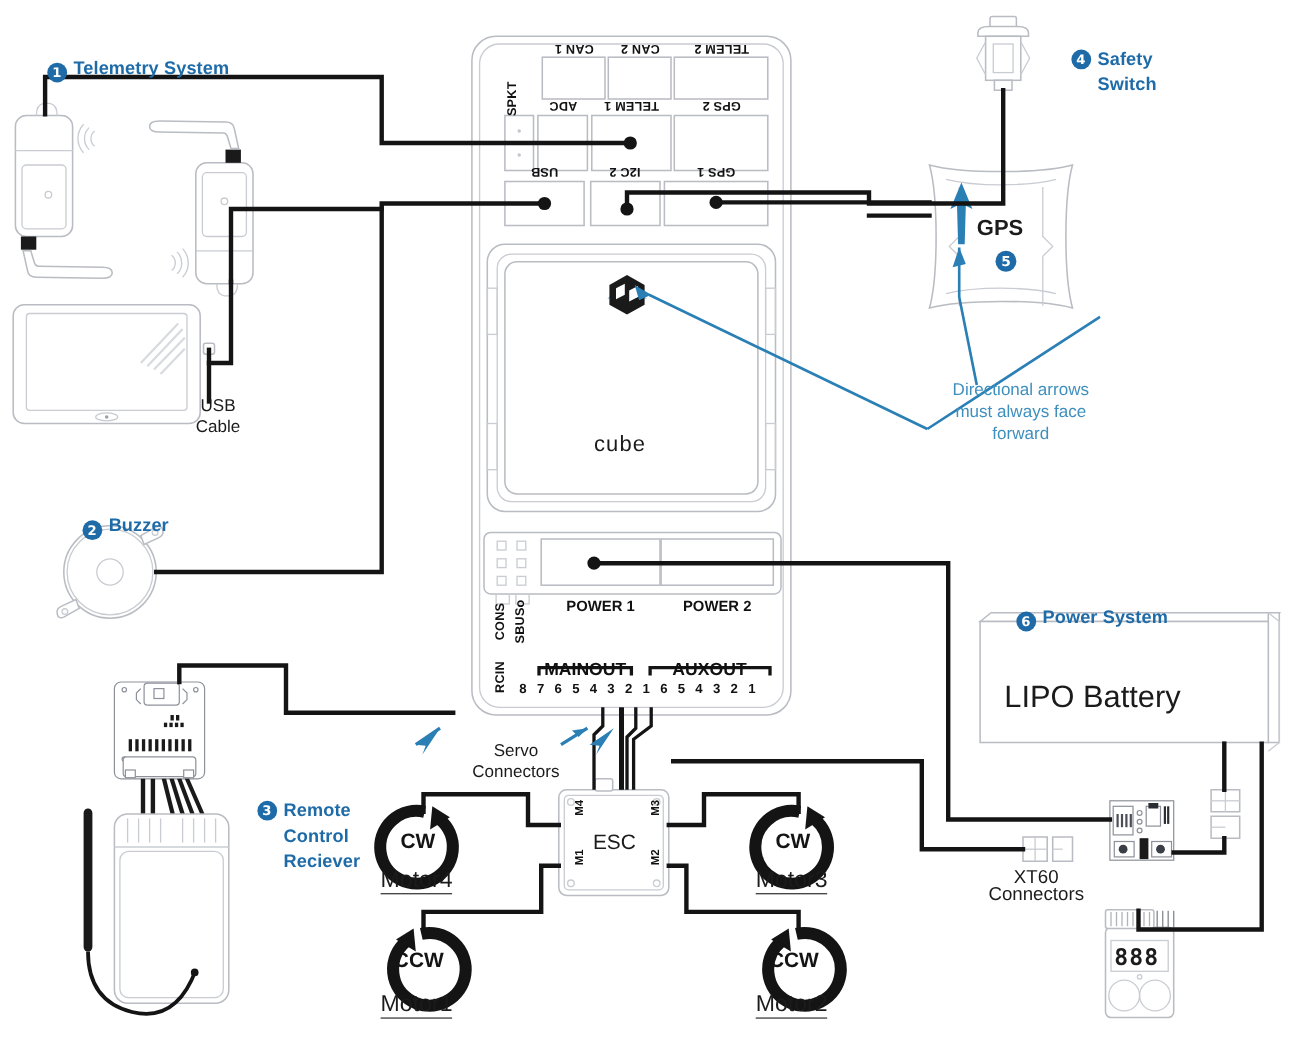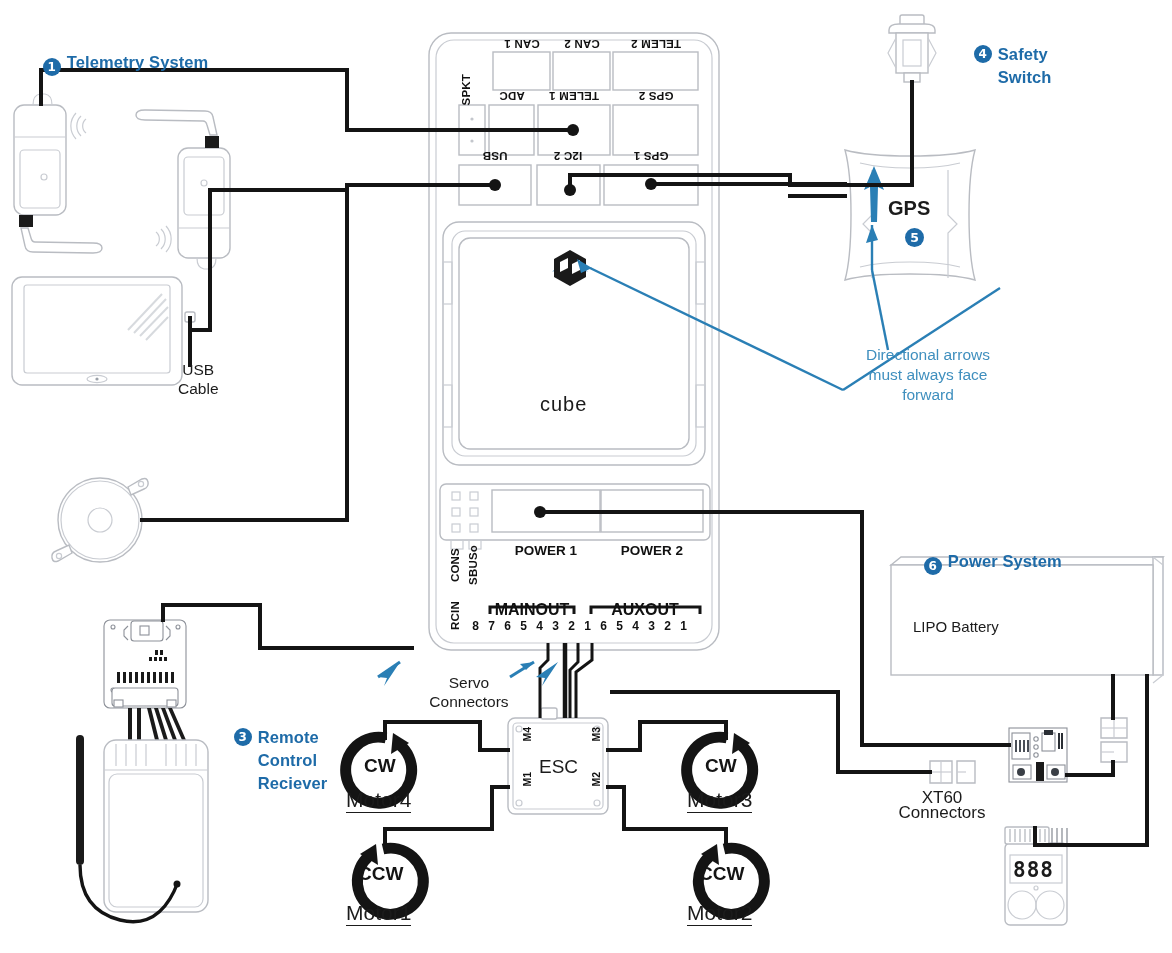--- a/index.html
+++ b/index.html
@@ -21,21 +21,21 @@
   .lbl-small{color:#1b1b1b;font-size:17px;line-height:15px;text-align:center;}
   .port-lbl{color:#111;font-size:11.5px;font-weight:bold;transform:rotate(180deg);
             transform-origin:center center;letter-spacing:.2px;}
   .port-lbl-v{color:#111;font-size:11.5px;font-weight:bold;letter-spacing:.2px;}
   .pinnum{color:#111;font-size:12px;font-weight:bold;text-align:center;width:13px;}
   .railname{color:#111;font-size:16px;font-weight:bold;}
   .motor-lbl{color:#1b1b1b;font-size:21px;border-bottom:1.6px solid #1b1b1b;padding-bottom:0px;}
   .esc-lbl{color:#1b1b1b;font-size:19px;}
   .escpin{color:#111;font-size:10.5px;font-weight:bold;}
   .cw-txt{font-family:"Liberation Sans",sans-serif;font-weight:bold;}
-  .batt-lbl{color:#1b1b1b;font-size:15px;}
+  .batt-lbl{color:#1b1b1b;font-size:28px;}
   .gps-lbl{color:#1b1b1b;font-size:20px;font-weight:600;}
   .cube-lbl{color:#1b1b1b;font-size:20px;letter-spacing:1px;}
   .seg{font-family:"DejaVu Sans Mono",monospace;font-weight:bold;font-size:21px;color:#1b1b1b;letter-spacing:1px;}
 </style>
 </head>
 <body>
 
 <div id="stage">
 
   <svg class="layer" viewBox="0 0 1172 953">
@@ -397,20 +397,23 @@
     </g>
   </svg>
 
   <div class="txt section-head" style="left:24px;top:34px;">
     <span class="badge">1</span><span>Telemetry System</span>
   </div>
 
   <div class="txt lbl-dark" style="left:178px;top:360px;text-align:center;">USB
 Cable</div>
 
+  <div class="txt section-head" style="left:56px;top:450px;">
+    <span class="badge">2</span><span>Buzzer</span>
+  </div>
 
   <div class="txt section-head" style="left:215px;top:703px;line-height:23px;">
     <span class="badge" style="vertical-align:top;margin-top:2px;">3</span><span style="display:inline-block;vertical-align:top;">Remote
 Control
 Reciever</span>
   </div>
 
   <div class="txt section-head" style="left:955px;top:20px;line-height:23px;">
     <span class="badge" style="vertical-align:top;margin-top:2px;">4</span><span style="display:inline-block;vertical-align:top;">Safety
 Switch</span>

